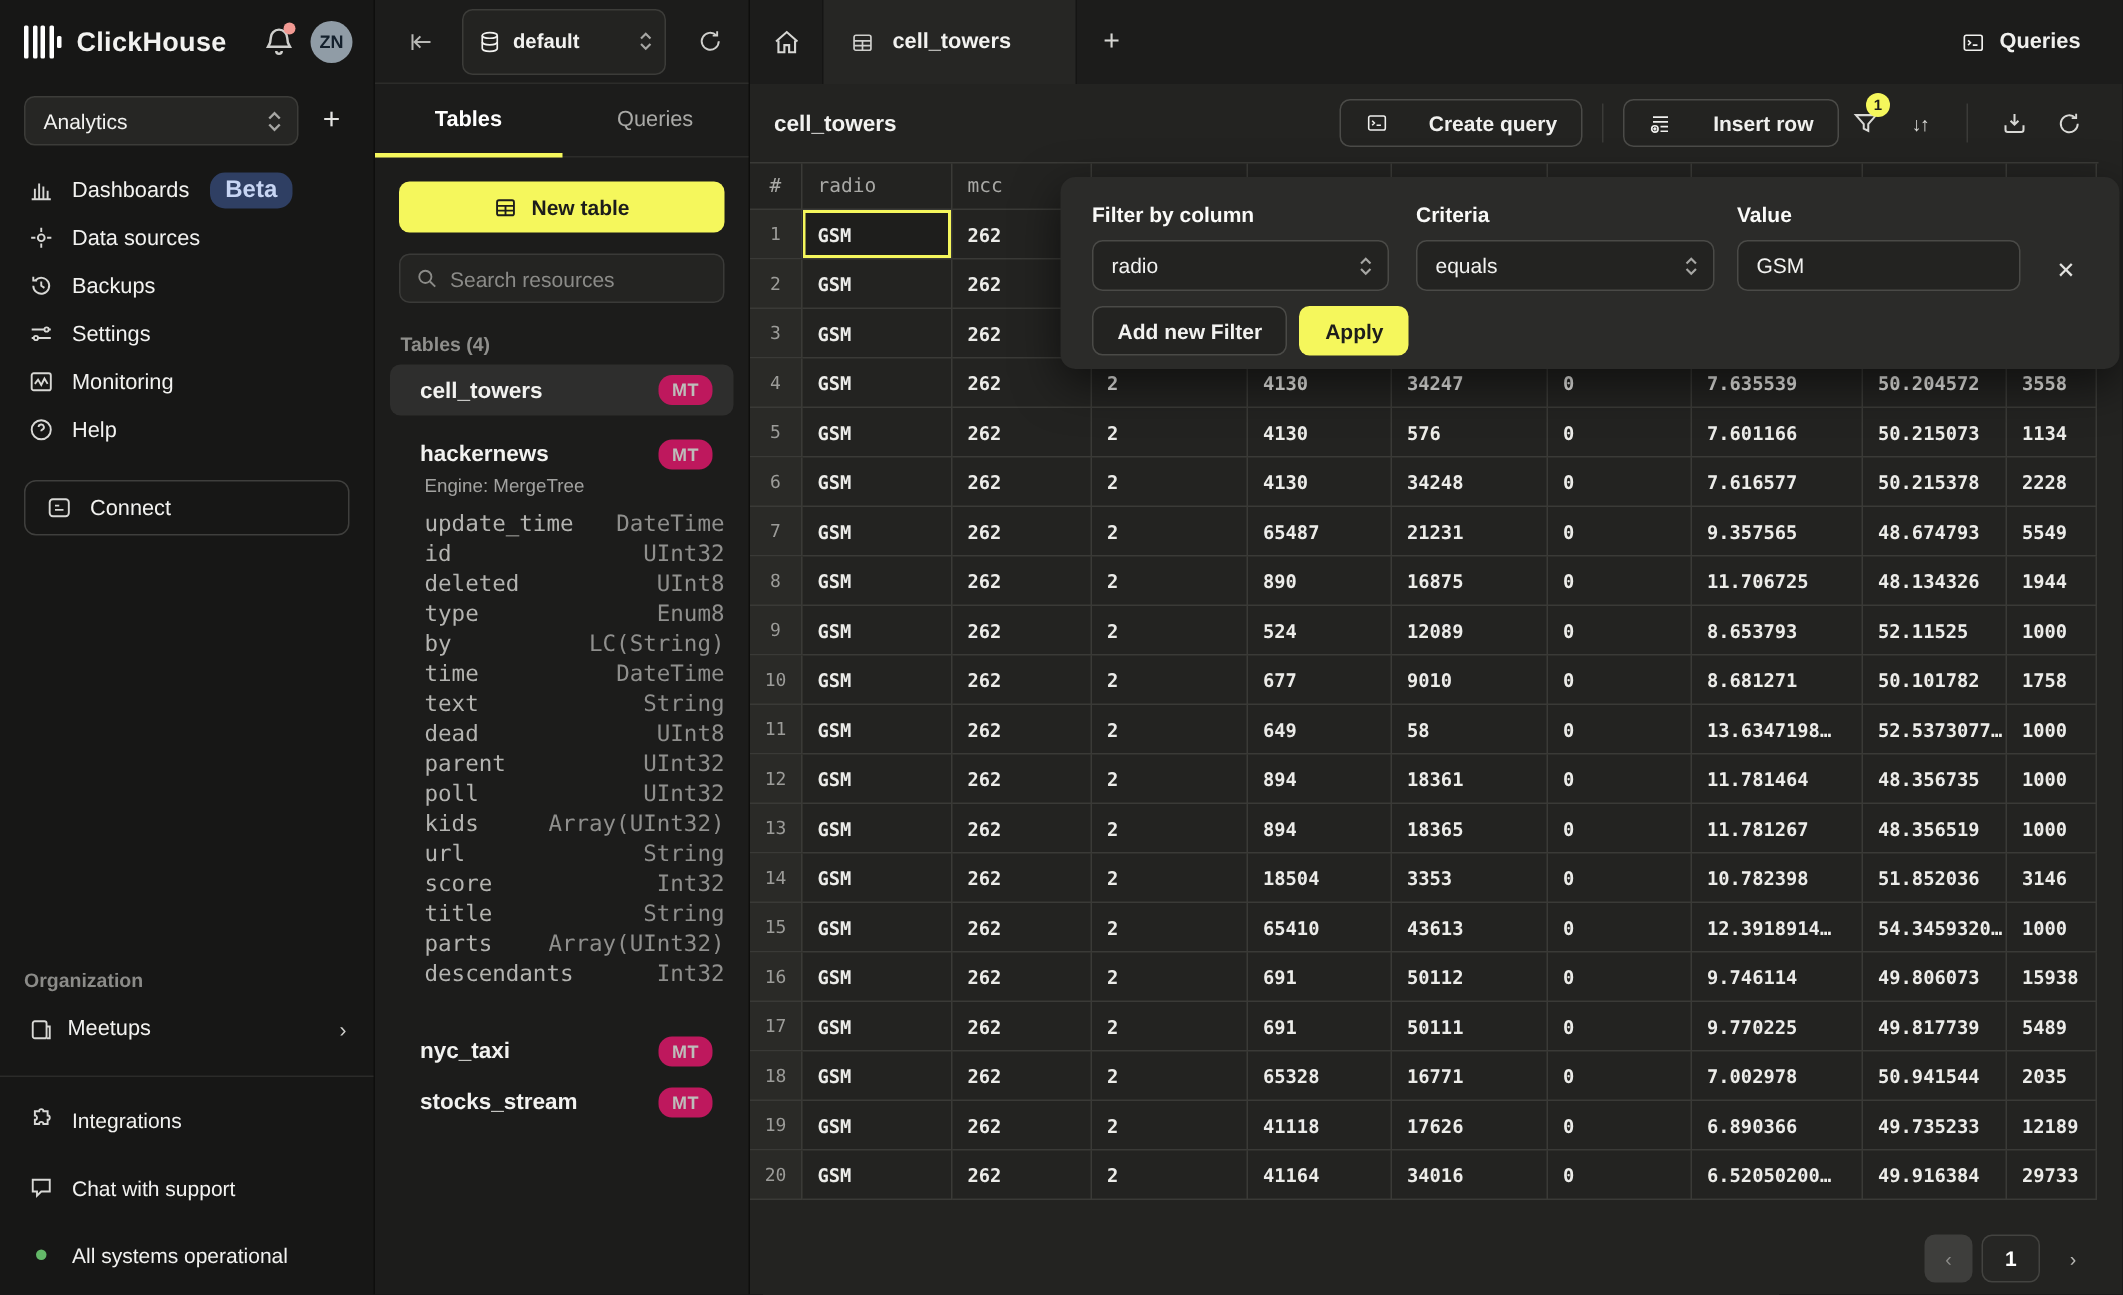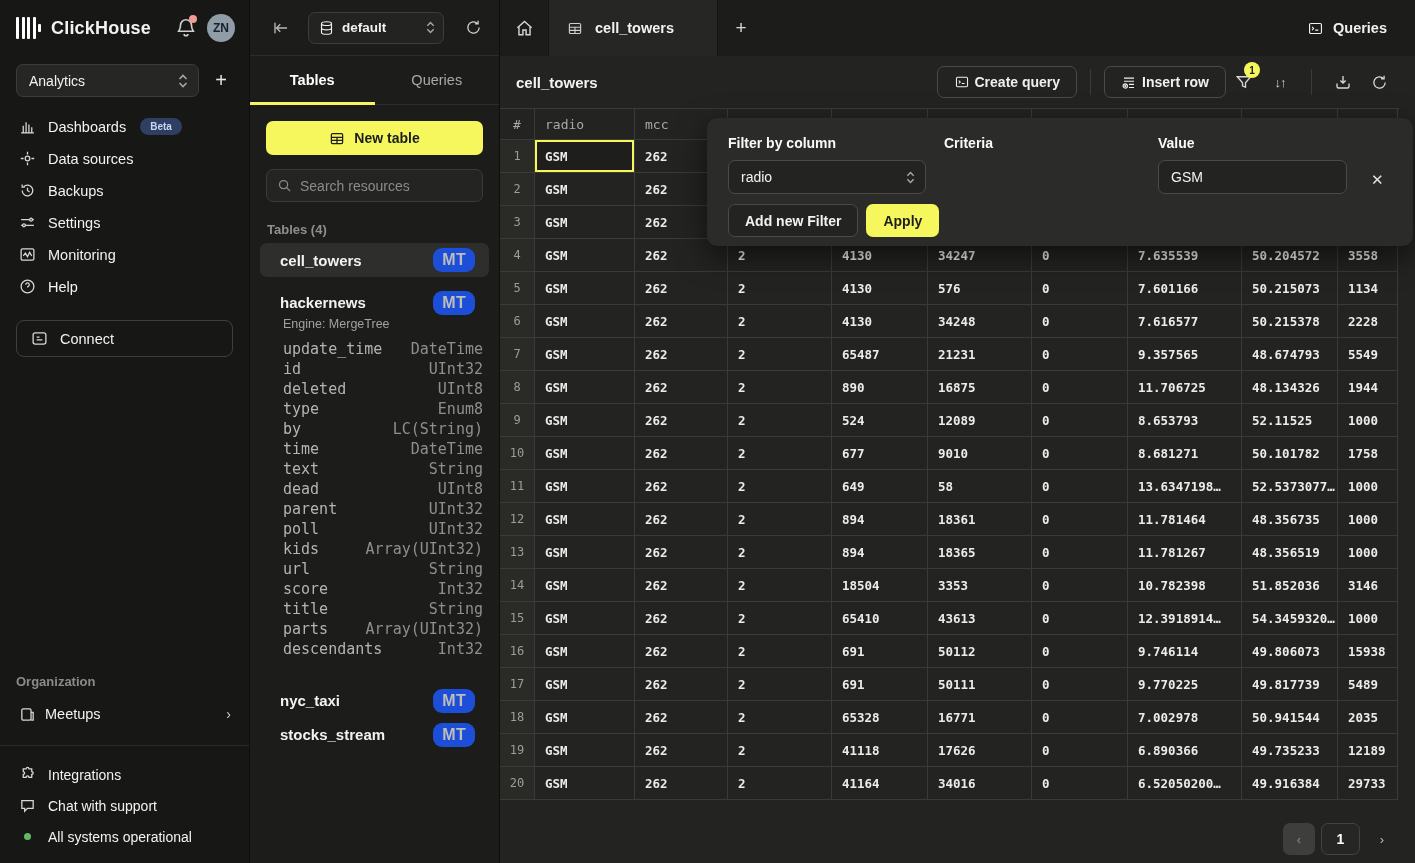--- a/index.html
+++ b/index.html
@@ -39,70 +39,70 @@
   .avatar{width:28px;height:28px;border-radius:50%;background:#909ca6;color:#14202c;font-size:12px;font-weight:700;display:flex;align-items:center;justify-content:center;}
   .workspace-row{display:flex;align-items:center;gap:10px;margin:8px 16px 0;}
   .select-box{flex:1;height:33px;background:#262624;border:1px solid #3c3c39;border-radius:7px;display:flex;align-items:center;padding:0 10px 0 12px;font-size:14px;cursor:pointer;}
   .select-box .chev{margin-left:auto;color:#a7a7a4;}
   .plus-btn{width:24px;height:24px;display:flex;align-items:center;justify-content:center;font-size:20px;color:#e5e5e2;background:none;border:none;cursor:pointer;font-family:inherit;}
   .sb-nav{margin:14px 8px 0;display:flex;flex-direction:column;gap:1px;}
   .nav-item{height:31px;display:flex;align-items:center;gap:12px;padding:0 10px;border-radius:7px;font-size:14.5px;cursor:pointer;}
   .nav-item.active{background:var(--bg-item-active);}
   .nicon{width:18px;height:18px;display:flex;align-items:center;justify-content:center;color:#d8d8d5;flex-shrink:0;}
   .nicon svg{width:17px;height:17px;}
-  .beta{margin-left:2px;background:#2f3f63;color:#c7d5f3;font-size:10px;font-weight:700;padding:3px 10px;border-radius:10px;}
+  .beta{margin-left:2px;background:#2f3f63;color:#c7d5f3;font-size:16px;font-weight:700;padding:3px 10px;border-radius:10px;}
   .connect{margin:18px 16px 0;height:37px;border:1px solid #3f3f3d;border-radius:8px;display:flex;align-items:center;gap:12px;padding:0 13px;font-size:14.5px;cursor:pointer;}
   .sb-spacer{flex:1;}
   .org-label{margin:0 16px 10px;color:#8b8b88;font-size:13px;font-weight:700;}
   .org-item{margin:0 8px;height:30px;display:flex;align-items:center;gap:9px;padding:0 10px;font-size:14.5px;border-radius:7px;cursor:pointer;justify-content:space-between;}
   .org-item .chev-r{margin-left:auto;color:#cfcfcc;font-size:14px;}
   .sb-divider{height:1px;background:#2b2b29;margin:16px 0 14px;}
-  .sb-footer{display:flex;flex-direction:column;gap:2px;padding:0 8px 12px;}
+  .sb-footer{display:flex;flex-direction:column;gap:16px;padding:0 8px 12px;}
   .foot-item{height:29px;display:flex;align-items:center;gap:12px;padding:0 10px;font-size:14px;border-radius:7px;cursor:pointer;}
   .status-dot-el{width:7px;height:7px;border-radius:50%;background:#63b868;margin:0 5px;}
 
   
   .explorer{width:250px;height:100%;background:var(--bg-panel);display:flex;flex-direction:column;flex-shrink:0;border-right:1px solid #0e0e0d;}
   .ex-topbar{height:56px;display:flex;align-items:center;padding:0 14px 0 20px;border-bottom:1px solid var(--border-soft);gap:8px;flex-shrink:0;}
   .collapse-btn{width:22px;height:22px;color:#b9b9b6;display:flex;align-items:center;justify-content:center;cursor:pointer;}
-  .db-select{margin-left:8px;width:136px;height:32px;background:#232321;border:1px solid #3c3c39;border-radius:7px;display:flex;align-items:center;gap:8px;padding:0 8px 0 10px;font-size:13.5px;font-weight:700;cursor:pointer;}
+  .db-select{margin-left:8px;width:136px;height:44px;background:#232321;border:1px solid #3c3c39;border-radius:7px;display:flex;align-items:center;gap:8px;padding:0 8px 0 10px;font-size:13.5px;font-weight:700;cursor:pointer;}
   .db-select .chev{margin-left:auto;color:#a7a7a4;}
   .refresh-sm{margin-left:10px;width:22px;height:22px;color:#cfcfcc;display:flex;align-items:center;justify-content:center;cursor:pointer;}
   .ex-tabs{height:49px;display:flex;border-bottom:1px solid var(--border-soft);flex-shrink:0;}
   .ex-tab{flex:1;display:flex;align-items:center;justify-content:center;font-size:14.5px;color:#a9a9a6;position:relative;cursor:pointer;}
   .ex-tab.active{color:#fff;font-weight:700;}
   .ex-tab.active::after{content:"";position:absolute;left:0;right:0;bottom:-1px;height:3px;background:var(--yellow);}
   .ex-body{flex:1;overflow:hidden;padding:16px 16px 0;}
   .new-table-btn{width:100%;height:34px;background:var(--yellow);border:none;border-radius:7px;display:flex;align-items:center;justify-content:center;gap:9px;font-size:14px;font-weight:700;color:#1d1d1b;cursor:pointer;font-family:inherit;}
   .search-box{margin-top:14px;height:33px;background:var(--bg-input);border:1px solid #3a3a38;border-radius:7px;display:flex;align-items:center;gap:8px;padding:0 10px;}
   .search-box input{background:none;border:none;outline:none;color:#e8e8e6;font-size:14px;width:100%;font-family:inherit;}
   .search-box input::placeholder{color:#8b8b88;}
   .tables-label{margin:20px 0 6px 1px;color:#8f8f8c;font-size:13px;font-weight:700;}
   .tbl-item{height:34px;display:flex;align-items:center;padding:17px 8px 0 14px;border-radius:7px;font-size:15px;font-weight:700;cursor:pointer;}
   .tbl-item.active{background:#2e2e2d;margin:0 -6px;padding:0 14px 0 20px;}
-  .mt-badge{margin-left:auto;background:#1d4ed8;color:#bdbdba;font-size:16px;font-weight:700;padding:3px 9px;border-radius:9px;letter-spacing:.3px;}
+  .mt-badge{margin-left:auto;background:#be185d;color:#bdbdba;font-size:12px;font-weight:700;padding:3px 9px;border-radius:9px;letter-spacing:.3px;}
   .engine-line{margin:6px 0 8px 17px;color:#a2a2a0;font-size:12.5px;}
   .schema{margin:2px 0 6px 17px;}
   .schema-row{height:20px;display:flex;align-items:center;font-family:var(--mono);font-size:15px;}
   .schema-row .fname{color:#b4b4b1;}
   .schema-row .ftype{margin-left:auto;color:#8f8f8d;}
   .tbl-gap{height:10px;}
 
   
   .main{flex:1;height:100%;position:relative;background:var(--bg-main);}
   .tabstrip{height:56px;background:var(--bg-tabstrip);display:flex;align-items:stretch;}
   .home-btn{width:48px;display:flex;align-items:center;justify-content:center;color:#d6d6d3;cursor:pointer;}
   .main-tab{width:170px;background:var(--bg-tab-active);display:flex;align-items:center;gap:12px;padding:0 18px;font-size:14.5px;font-weight:700;cursor:pointer;border-right:1px solid #151514;border-left:1px solid #151514;}
   .main-tab .ticon{color:#cfcfcc;}
   .tab-plus{width:46px;display:flex;align-items:center;justify-content:center;font-size:19px;color:#d6d6d3;cursor:pointer;}
   .queries-btn{margin-left:auto;align-self:center;margin-right:28px;display:flex;align-items:center;gap:9px;font-size:14.5px;font-weight:700;color:#f0f0ee;background:none;border:none;cursor:pointer;font-family:inherit;}
   .toolbar{height:52px;display:flex;align-items:center;padding:0 18px 0 16px;}
   .tb-title{font-size:15px;font-weight:700;}
   .tb-right{margin-left:auto;display:flex;align-items:center;gap:0;}
-  .btn-outline{height:32px;border:1px solid var(--border-btn);border-radius:7px;background:none;color:#f0f0ee;font-size:14px;font-weight:700;display:flex;align-items:center;gap:5px;padding:0 16px;cursor:pointer;font-family:inherit;}
+  .btn-outline{height:32px;border:1px solid var(--border-btn);border-radius:7px;background:none;color:#f0f0ee;font-size:14px;font-weight:700;display:flex;align-items:center;gap:27px;padding:0 16px;cursor:pointer;font-family:inherit;}
   .tb-sep{width:1px;height:26px;background:#3b3b38;margin:0 13px;}
   .tb-icon{width:36px;height:32px;display:flex;align-items:center;justify-content:center;color:#d9d9d6;cursor:pointer;position:relative;background:none;border:none;}
   .filter-badge{position:absolute;top:-4px;right:2px;width:16px;height:16px;border-radius:50%;background:var(--yellow);color:#1d1d1b;font-size:10px;font-weight:700;display:flex;align-items:center;justify-content:center;}
   .sort-glyph{font-size:13px;color:#d9d9d6;letter-spacing:-1px;}
 
   
   .grid{border-top:1px solid var(--border);display:grid;grid-template-columns:35px 100px 93px 104px 96px 104px 96px 114px 96px 60px;width:899px;}
   .hcell{height:31px;line-height:31px;font-family:var(--mono);font-size:13px;color:#a9a9a6;padding-left:10px;border-right:1px solid var(--border);border-bottom:1px solid var(--border);}
   .hcell.rn{padding-left:0;text-align:center;}
   .cell{height:33px;line-height:33px;font-family:var(--mono);font-size:12.5px;font-weight:700;color:#ecece9;padding-left:10px;border-right:1px solid var(--border);border-bottom:1px solid var(--border);white-space:nowrap;overflow:hidden;}
@@ -735,20 +735,29 @@
             <span class="chev">
                 <svg width="9" height="13" viewBox="0 0 10 14" fill="none" stroke="currentColor" stroke-width="1.6">
                   <path d="M1.5 5 5 1.5 8.5 5"></path>
                   <path d="M1.5 9 5 12.5 8.5 9"></path>
                 </svg>
               </span>
           </div>
         </div>
         <div class="pop-col" style="width:199px;margin-left:18px;">
           <span class="pop-label">Criteria</span>
+          <div class="pop-select">
+            <span>equals</span>
+            <span class="chev">
+                <svg width="9" height="13" viewBox="0 0 10 14" fill="none" stroke="currentColor" stroke-width="1.6">
+                  <path d="M1.5 5 5 1.5 8.5 5"></path>
+                  <path d="M1.5 9 5 12.5 8.5 9"></path>
+                </svg>
+              </span>
+          </div>
         </div>
         <div class="pop-col" style="width:189px;margin-left:15px;">
           <span class="pop-label">Value</span>
           <input class="pop-input" value="GSM" style="">
         </div>
         <button class="pop-close">✕</button>
       </div>
       <div class="pop-actions">
         <button class="add-filter-btn">Add new Filter</button>
         <button class="apply-btn">Apply</button>

